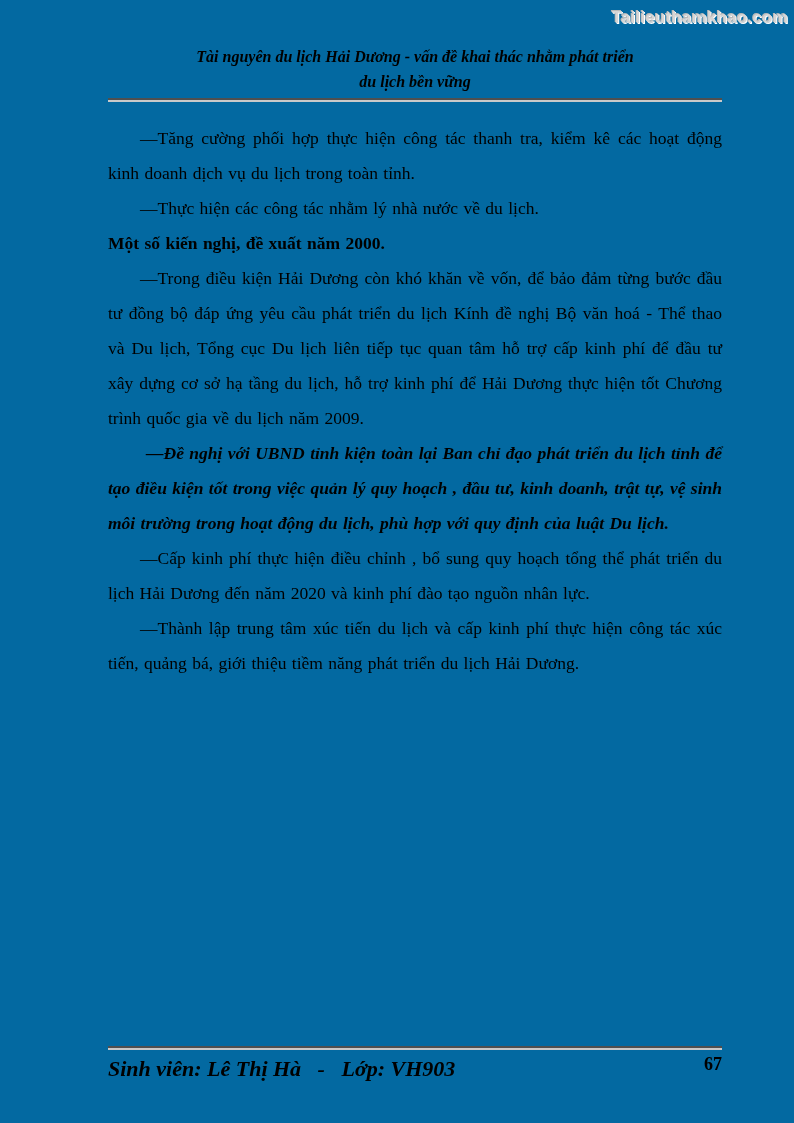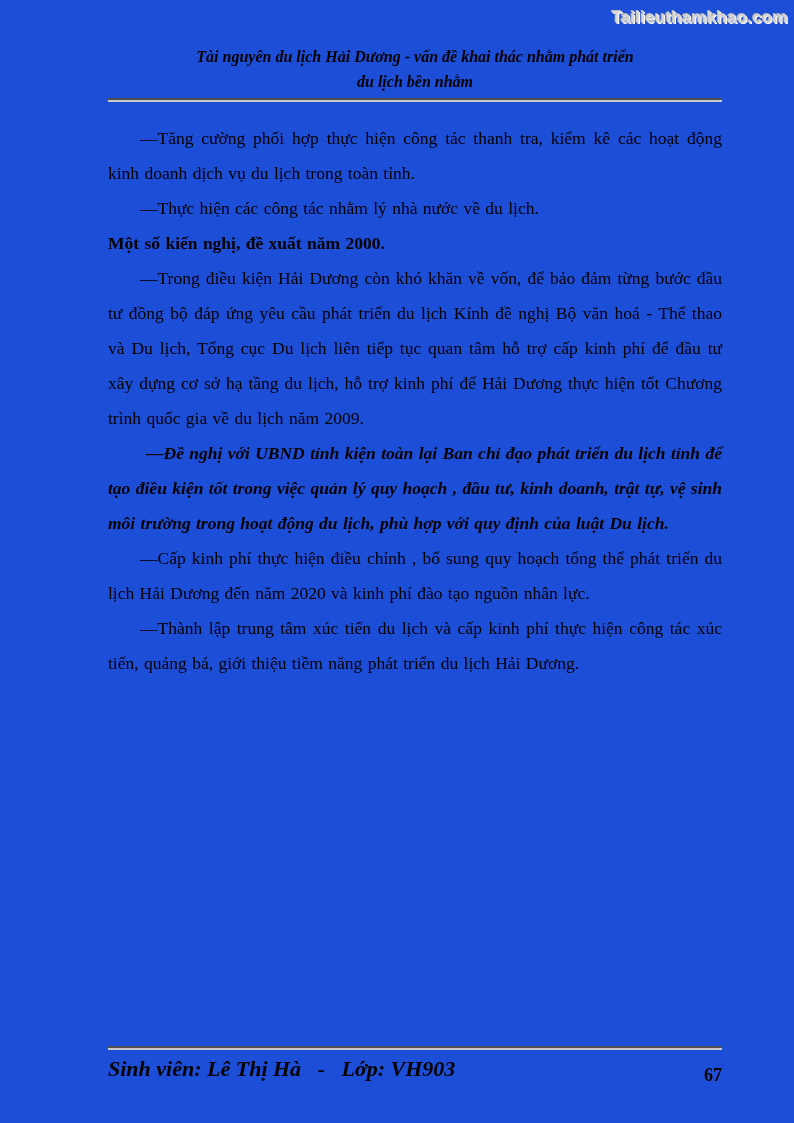--- a/index.html
+++ b/index.html
@@ -4,21 +4,21 @@
 <style>
   html, body {
     margin: 0;
     padding: 0;
     background: #ffffff;
   }
   .page {
     position: relative;
     width: 794px;
     height: 1123px;
-    background: #1d4ed8;
+    background: #0369a1;
     overflow: hidden;
     font-family: "Liberation Serif", "DejaVu Serif", serif;
     color: #000000;
   }
   .watermark {
     position: absolute;
     top: 8px;
     right: 6px;
     font-family: "Liberation Sans", "DejaVu Sans", sans-serif;
     font-size: 17px;
@@ -82,35 +82,35 @@
   .footer-student {
     font-weight: bold;
     font-style: italic;
     font-size: 22px;
     padding-top: 6px;
     white-space: pre-wrap;
   }
   .footer-page-num {
     font-weight: bold;
     font-size: 18px;
-    padding-top: 15px;
+    padding-top: 4px;
   }
 </style>
 </head>
 <body>
 
 <div class="page">
 
   <div class="watermark">Tailieuthamkhao.com</div>
 
   <div class="content">
 
     <div class="doc-header">
       <div>Tài nguyên du lịch Hải Dương - vấn đề khai thác nhằm phát triển</div>
-      <div>du lịch bền nhằm</div>
+      <div>du lịch bền vững</div>
     </div>
     <div class="rule doc-header-rule"></div>
 
     <div class="body-text">
       <p class="para">—Tăng cường phối hợp thực hiện công tác thanh tra, kiểm kê các hoạt động kinh doanh dịch vụ du lịch trong toàn tỉnh.</p>
       <p class="para">—Thực hiện các công tác nhằm lý nhà nước về du lịch.</p>
       <p class="para heading-bold">Một số kiến nghị, đề xuất năm 2000.</p>
       <p class="para">—Trong điều kiện Hải Dương còn khó khăn về vốn, để bảo đảm từng bước đầu tư đồng bộ đáp ứng yêu cầu phát triển du lịch Kính đề nghị Bộ văn hoá - Thể thao và Du lịch, Tổng cục Du lịch liên tiếp tục quan tâm hỗ trợ cấp kinh phí để đầu tư xây dựng cơ sở hạ tầng du lịch, hỗ trợ kinh phí để Hải Dương thực hiện tốt Chương trình quốc gia về du lịch năm 2009.</p>
       <p class="para heading-bi">—Đề nghị với UBND tỉnh kiện toàn lại Ban chỉ đạo phát triển du lịch tỉnh để tạo điều kiện tốt trong việc quản lý quy hoạch , đầu tư, kinh doanh, trật tự, vệ sinh môi trường trong hoạt động du lịch, phù hợp với quy định của luật Du lịch.</p>
       <p class="para">—Cấp kinh phí thực hiện điều chỉnh , bổ sung quy hoạch tổng thể phát triển du lịch Hải Dương đến năm 2020 và kinh phí đào tạo nguồn nhân lực.</p>

